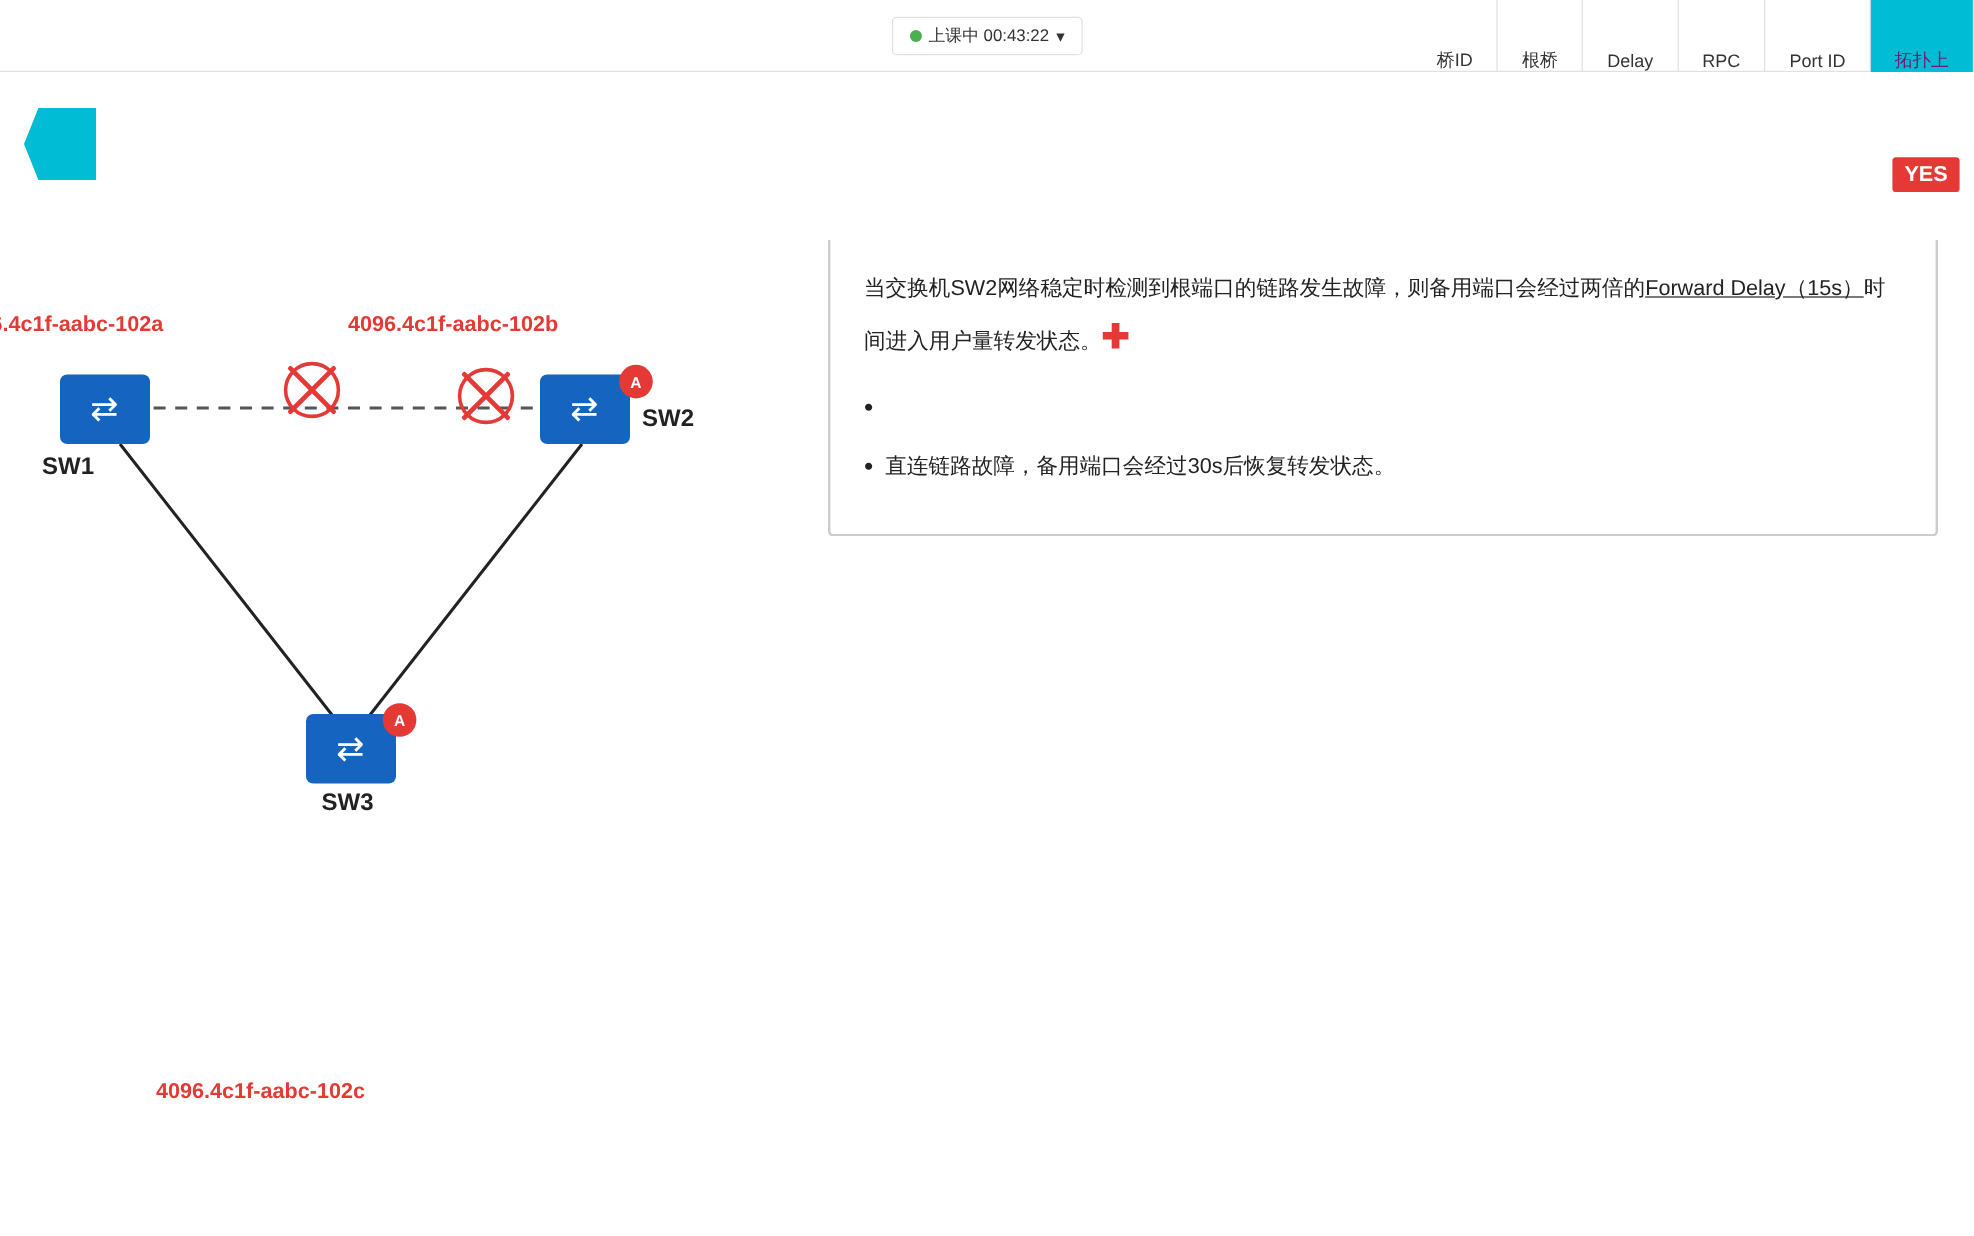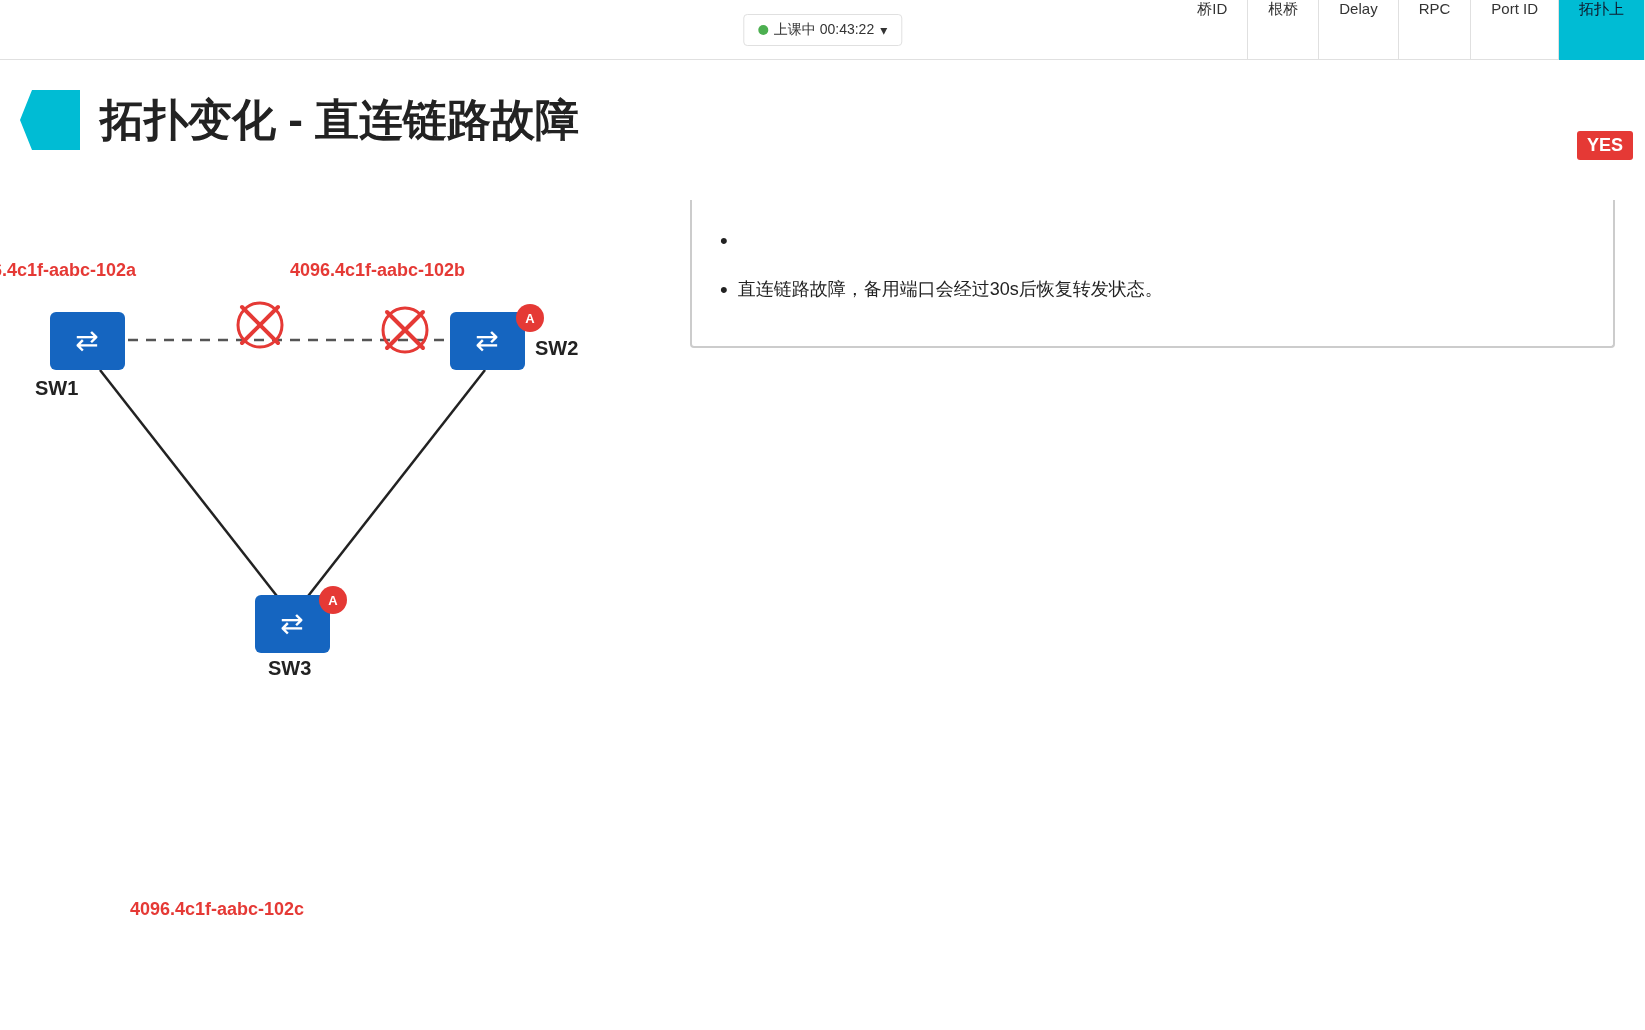--- a/index.html
+++ b/index.html
@@ -55,31 +55,31 @@
       align-items: center;
       gap: 0;
       margin-left: auto;
       height: 100%;
     }
 
     .nav-tab {
       padding: 0 20px;
       height: 60px;
       display: flex;
-      align-items: flex-start;
+      align-items: flex-end;
       font-size: 15px;
       color: #333;
       border-right: 1px solid #e0e0e0;
       cursor: pointer;
       white-space: nowrap;
     }
 
     .nav-tab.active {
       background: #00bcd4;
-      color: #0f172a;
+      color: #701a75;
     }
 
     
     .page-header {
       position: absolute;
       top: 60px;
       left: 0;
       right: 0;
       height: 120px;
       display: flex;
@@ -260,21 +260,20 @@
       <span>Port ID</span>
     </div>
     <div class="nav-tab active">
       <span>拓扑上</span>
     </div>
   </div>
 </div>
 
 <div class="page-header">
   <div class="title-icon"></div>
-  <h1 class="page-title">拓扑变化 - 直连链路故障</h1>
 </div>
 
 <div class="yes-badge">
   <div class="yes-badge-inner">YES</div>
 </div>
 
 <div class="main-content">
 
   <div class="diagram-area">
 
@@ -320,20 +319,23 @@
       <text x="15" y="155" fill="#222" font-size="20" font-weight="bold" font-family="Microsoft YaHei, Arial">SW1</text>
 
       <text x="515" y="115" fill="#222" font-size="20" font-weight="bold" font-family="Microsoft YaHei, Arial">SW2</text>
 
       <text x="248" y="435" fill="#222" font-size="20" font-weight="bold" font-family="Microsoft YaHei, Arial">SW3</text>
     </svg>
   </div>
 
   <div class="content-panel">
     <div class="panel-body">
+      <p>
+        当交换机SW2网络稳定时检测到根端口的链路发生故障，则备用端口会经过两倍的<span class="underline-text">Forward Delay（15s）</span>时间进入用户量转发状态。<span class="red-plus">✚</span>
+      </p>
       <div class="bullet-item">
         <span class="bullet-dot">•</span>
       </div>
       <div class="bullet-item">
         <span class="bullet-dot">•</span>
         <span>直连链路故障，备用端口会经过30s后恢复转发状态。</span>
       </div>
     </div>
   </div>
 

